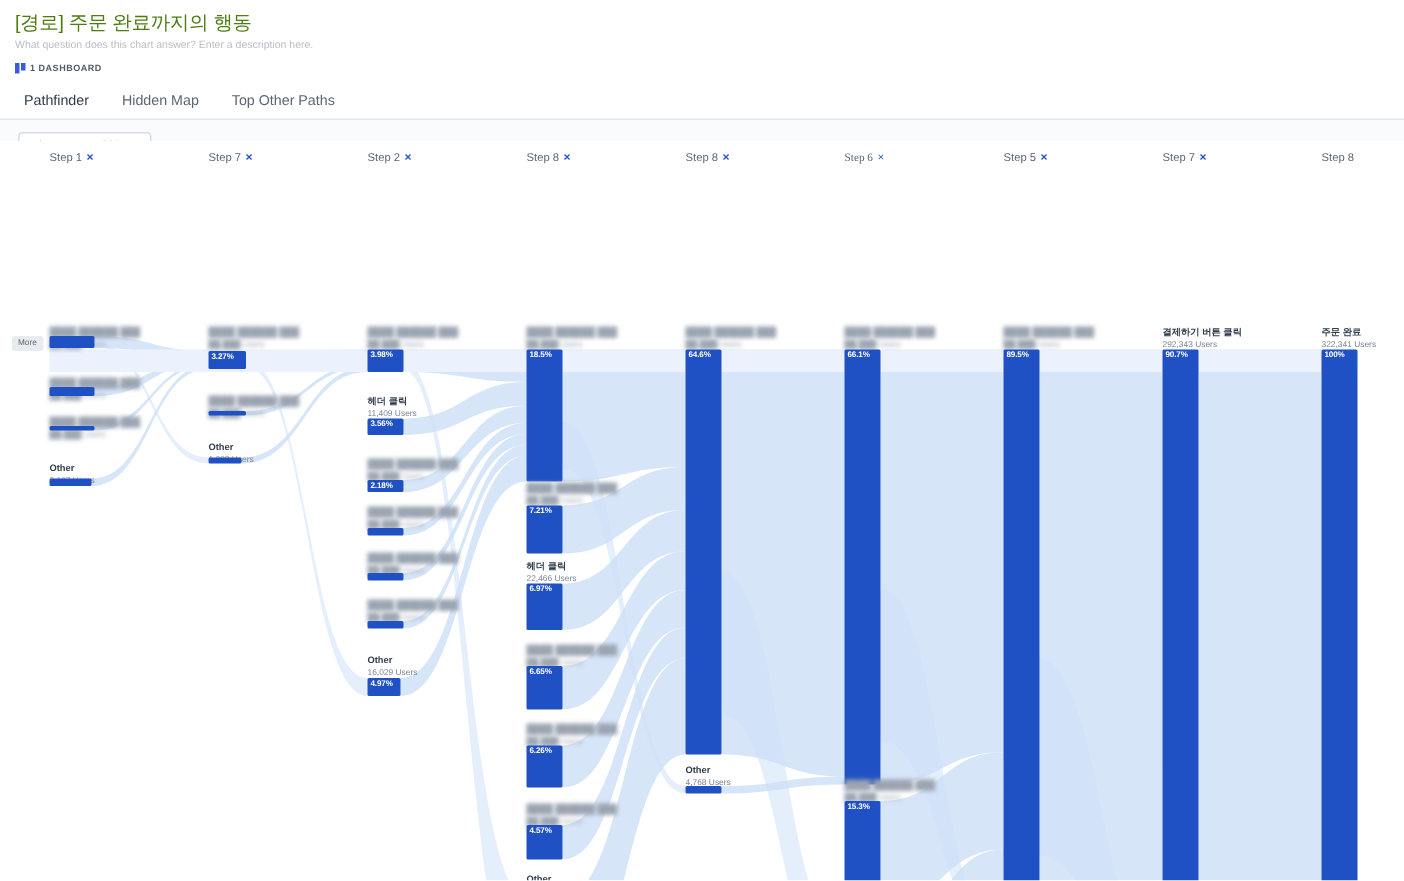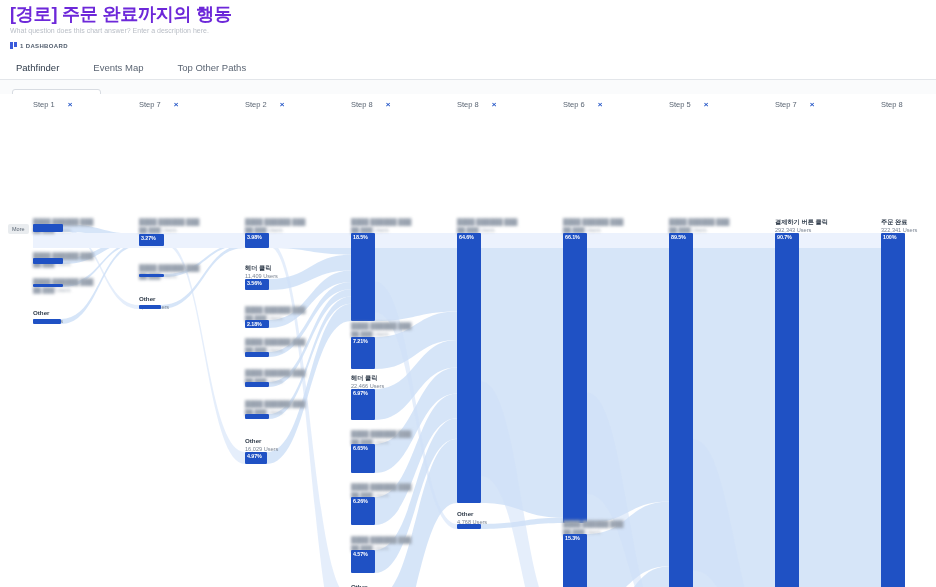--- a/index.html
+++ b/index.html
@@ -7,21 +7,21 @@
     width: 936px; height: 587px;
     background: #ffffff;
     font-family: "Liberation Sans", sans-serif;
     overflow: hidden;
   }
   body { position: relative; }
 
   
   .header { padding: 6px 10px 0 10px; background: #fff; }
   .page-title {
-    font-size: 18px; font-weight: 700; color: #6d28d9;
+    font-size: 13px; font-weight: 400; color: #4d7c0f;
     letter-spacing: -0.2px; line-height: 17px;
   }
   .page-subtitle {
     font-size: 7px; color: #b9bec6; margin-top: 3px; line-height: 10px;
     filter: blur(0.35px);
   }
   .dash-row { display: flex; align-items: center; gap: 3px; margin-top: 6px; }
   .dash-icon {
     width: 7px; height: 7px; display: inline-block; position: relative;
   }
@@ -29,21 +29,21 @@
     content: ""; position: absolute; background: #3b5bdb; width: 2.5px; height: 7px; top: 0;
   }
   .dash-icon::before { left: 0; }
   .dash-icon::after { left: 4px; height: 4.5px; }
   .dash-label {
     font-size: 6px; font-weight: 700; color: #4f5b6b; letter-spacing: 0.35px;
   }
 
   
   .tabs {
-    display: flex; gap: 30px; padding: 0 14px; margin-top: 9px;
+    display: flex; gap: 18px; padding: 0 14px; margin-top: 9px;
     border-bottom: 1px solid #e3e6ea; background: #fff;
   }
   .tab {
     font-size: 9.5px; color: #5b6573; padding: 4px 2px 6px 2px;
     cursor: pointer; white-space: nowrap;
   }
   .tab.active { color: #2f3b4a; }
 
   
   .toolbar { padding: 7px 12px 0 12px; background: #fafbfc; }
@@ -58,21 +58,21 @@
   
   .chart-wrap {
     position: absolute; left: 0; top: 94px; width: 936px; height: 493px;
     background: #fff; overflow: hidden;
   }
   .chart-svg { position: absolute; left: 0; top: 0; }
   .chart-layer { position: absolute; left: 0; top: 0; width: 936px; height: 493px; }
 
   .step-head {
     position: absolute; font-size: 7.5px; color: #5a6573;
-    display: flex; align-items: flex-end; gap: 13px; white-space: nowrap;
+    display: flex; align-items: flex-end; gap: 3px; white-space: nowrap;
   }
   .step-x { color: #2456c7; font-size: 8px; font-weight: 700; cursor: pointer; line-height: 1;}
 
   .node { position: absolute; }
   .node-label {
     font-size: 6.2px; color: #2f3b4a; font-weight: 700; line-height: 8px;
     white-space: nowrap;
   }
   .node-sub {
     font-size: 5.6px; color: #7a8492; line-height: 8px; white-space: nowrap;
@@ -104,21 +104,21 @@
   <div class="page-title">[경로] 주문 완료까지의 행동</div>
   <div class="page-subtitle">What question does this chart answer? Enter a description here.</div>
   <div class="dash-row">
     <span class="dash-icon"></span>
     <span class="dash-label">1 DASHBOARD</span>
   </div>
 </div>
 
 <div class="tabs">
   <div class="tab active">Pathfinder</div>
-  <div class="tab">Events Map</div>
+  <div class="tab">Hidden Map</div>
   <div class="tab">Top Other Paths</div>
 </div>
 
 <div class="toolbar">
   <div class="chip">
     <svg class="eye-icon" viewBox="0 0 14 10">
       <path d="M1 5s2.2-3.4 6-3.4S13 5 13 5s-2.2 3.4-6 3.4S1 5 1 5z" fill="none" stroke="#4f5b6b" stroke-width="1"></path>
       <circle cx="7" cy="5" r="1.6" fill="#4f5b6b"></circle>
       <line x1="1.5" y1="9" x2="12.5" y2="1" stroke="#4f5b6b" stroke-width="1"></line>
     </svg>
@@ -182,21 +182,21 @@
         <span class="step-x">×</span>
       </div>
       <div class="step-head" style="left: 351px; top: 6px;">
         <span>Step 8</span>
         <span class="step-x">×</span>
       </div>
       <div class="step-head" style="left: 457px; top: 6px;">
         <span>Step 8</span>
         <span class="step-x">×</span>
       </div>
-      <div class="step-head" style="left: 563px; top: 6px;">
+      <div class="step-head" style="left: 563px; top: 6px; font-family: Liberation Serif, serif;">
         <span>Step 6</span>
         <span class="step-x">×</span>
       </div>
       <div class="step-head" style="left: 669px; top: 6px;">
         <span>Step 5</span>
         <span class="step-x">×</span>
       </div>
       <div class="step-head" style="left: 775px; top: 6px;">
         <span>Step 7</span>
         <span class="step-x">×</span>

